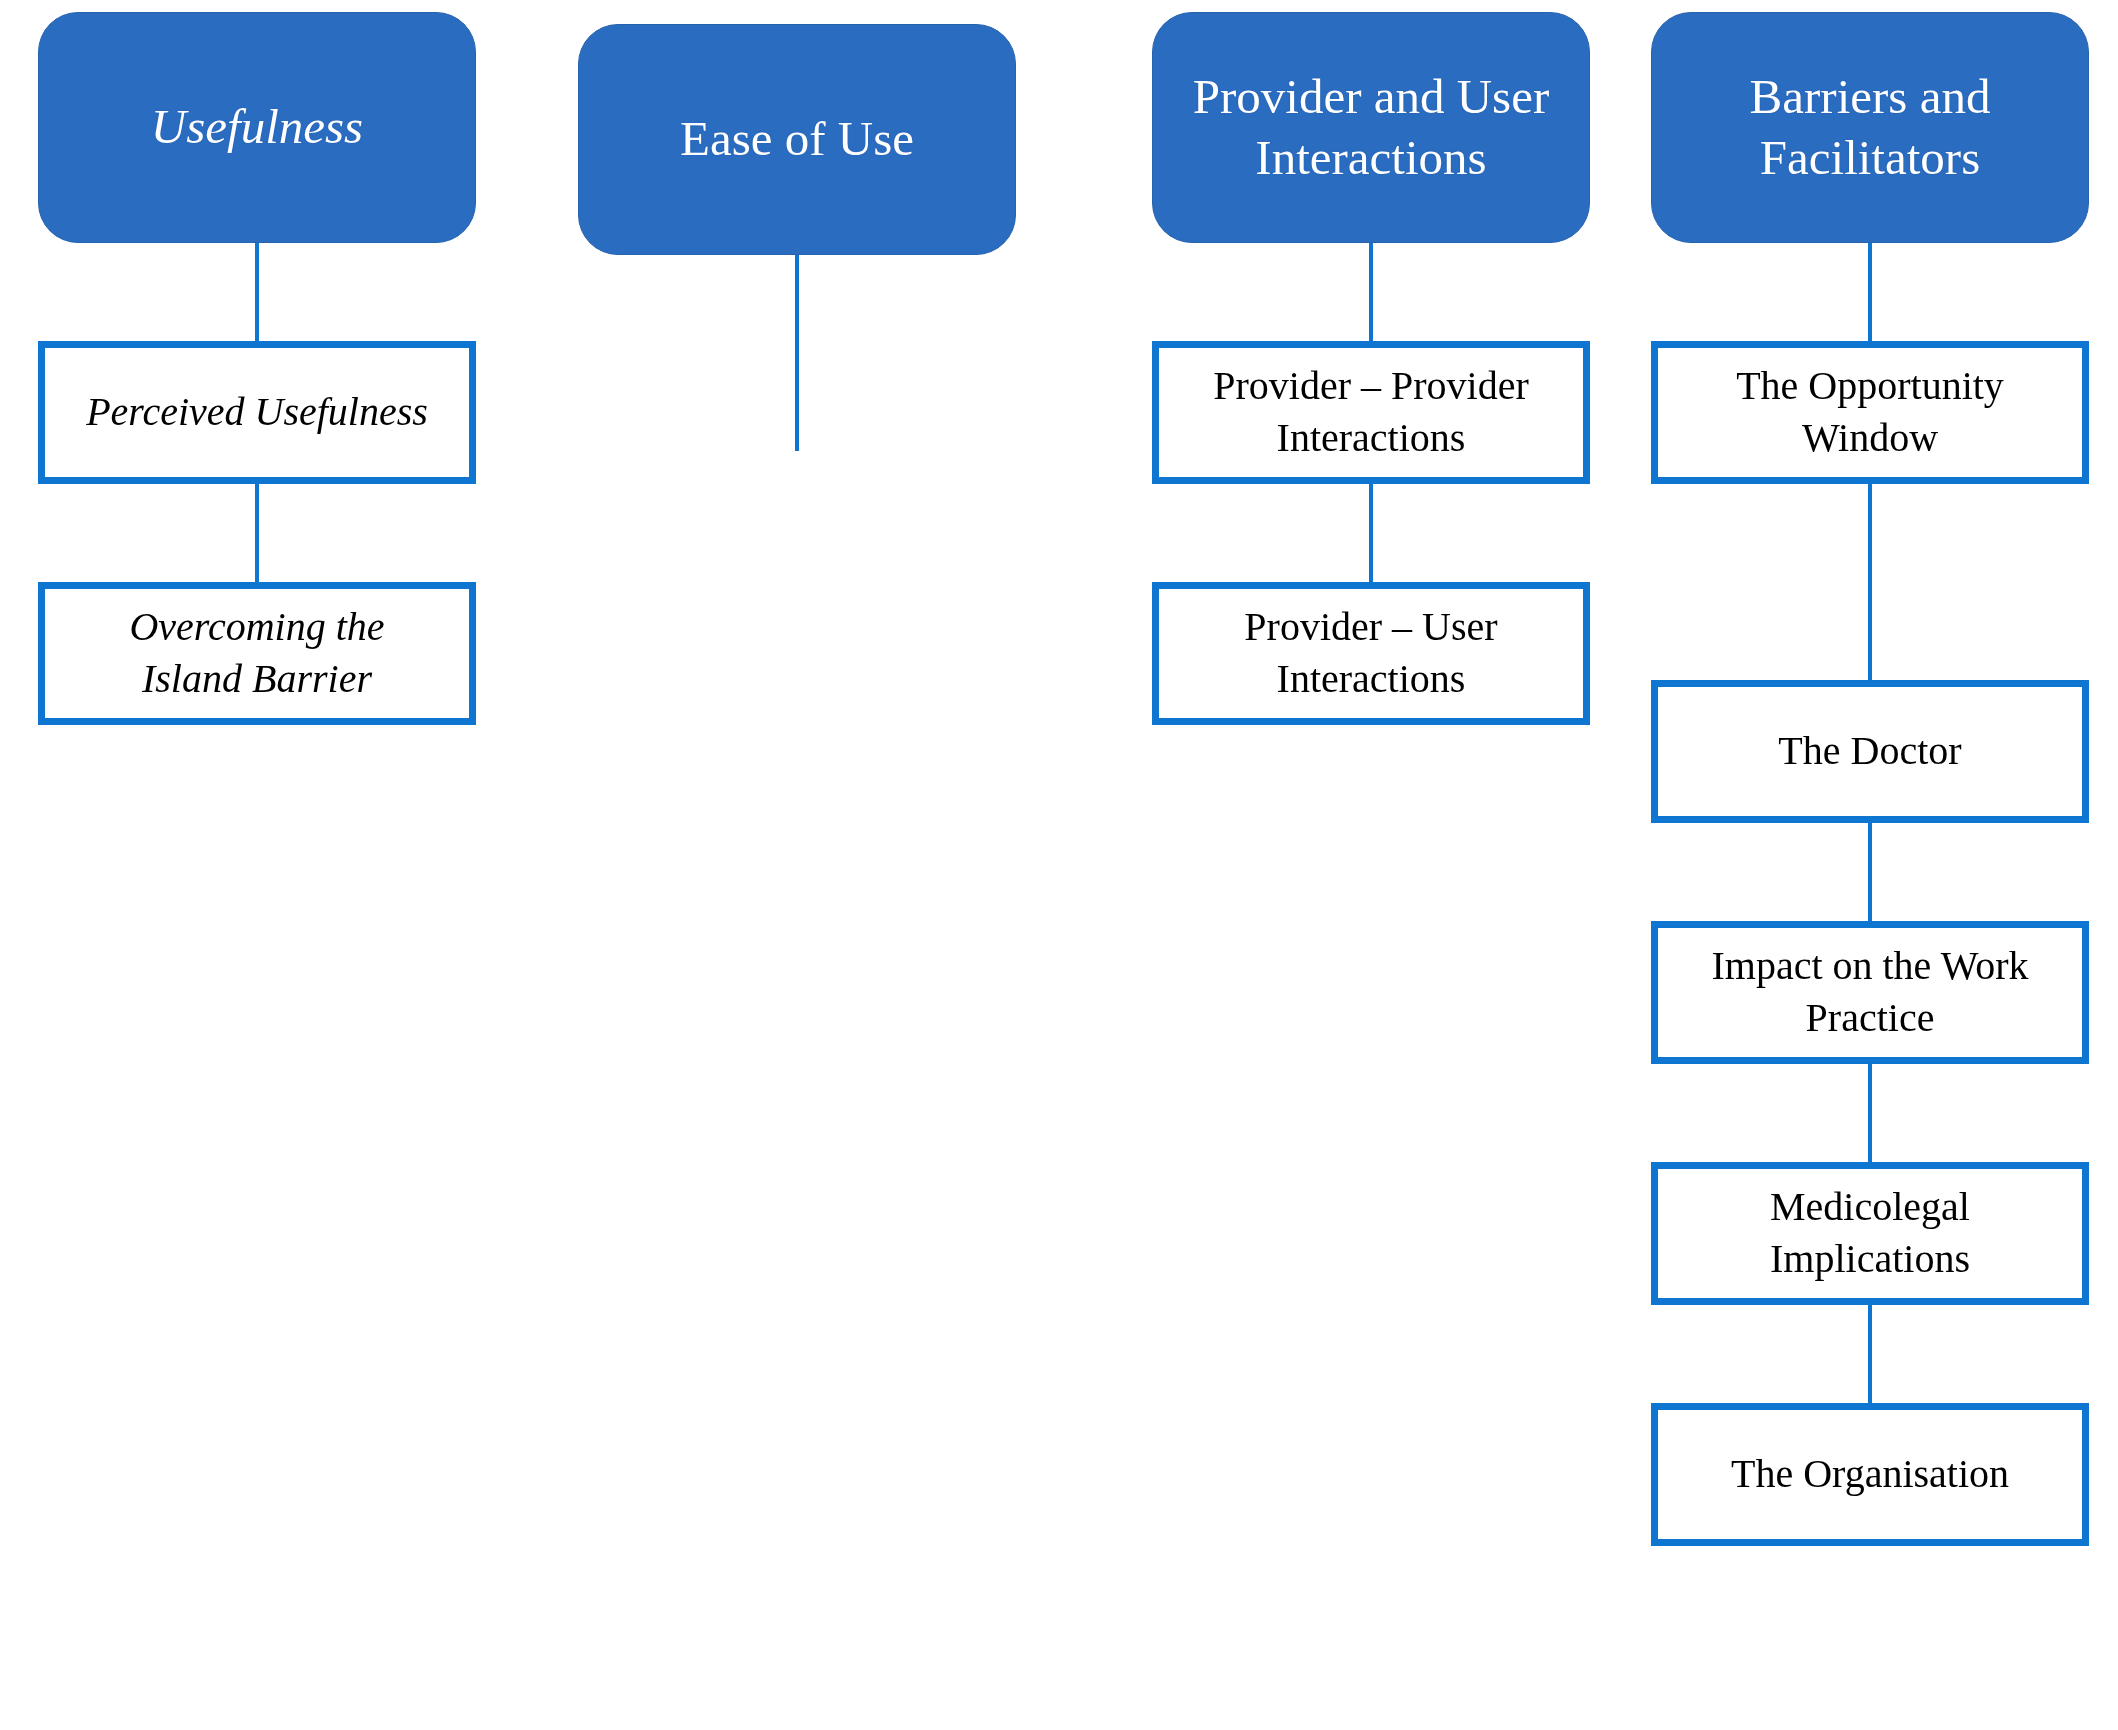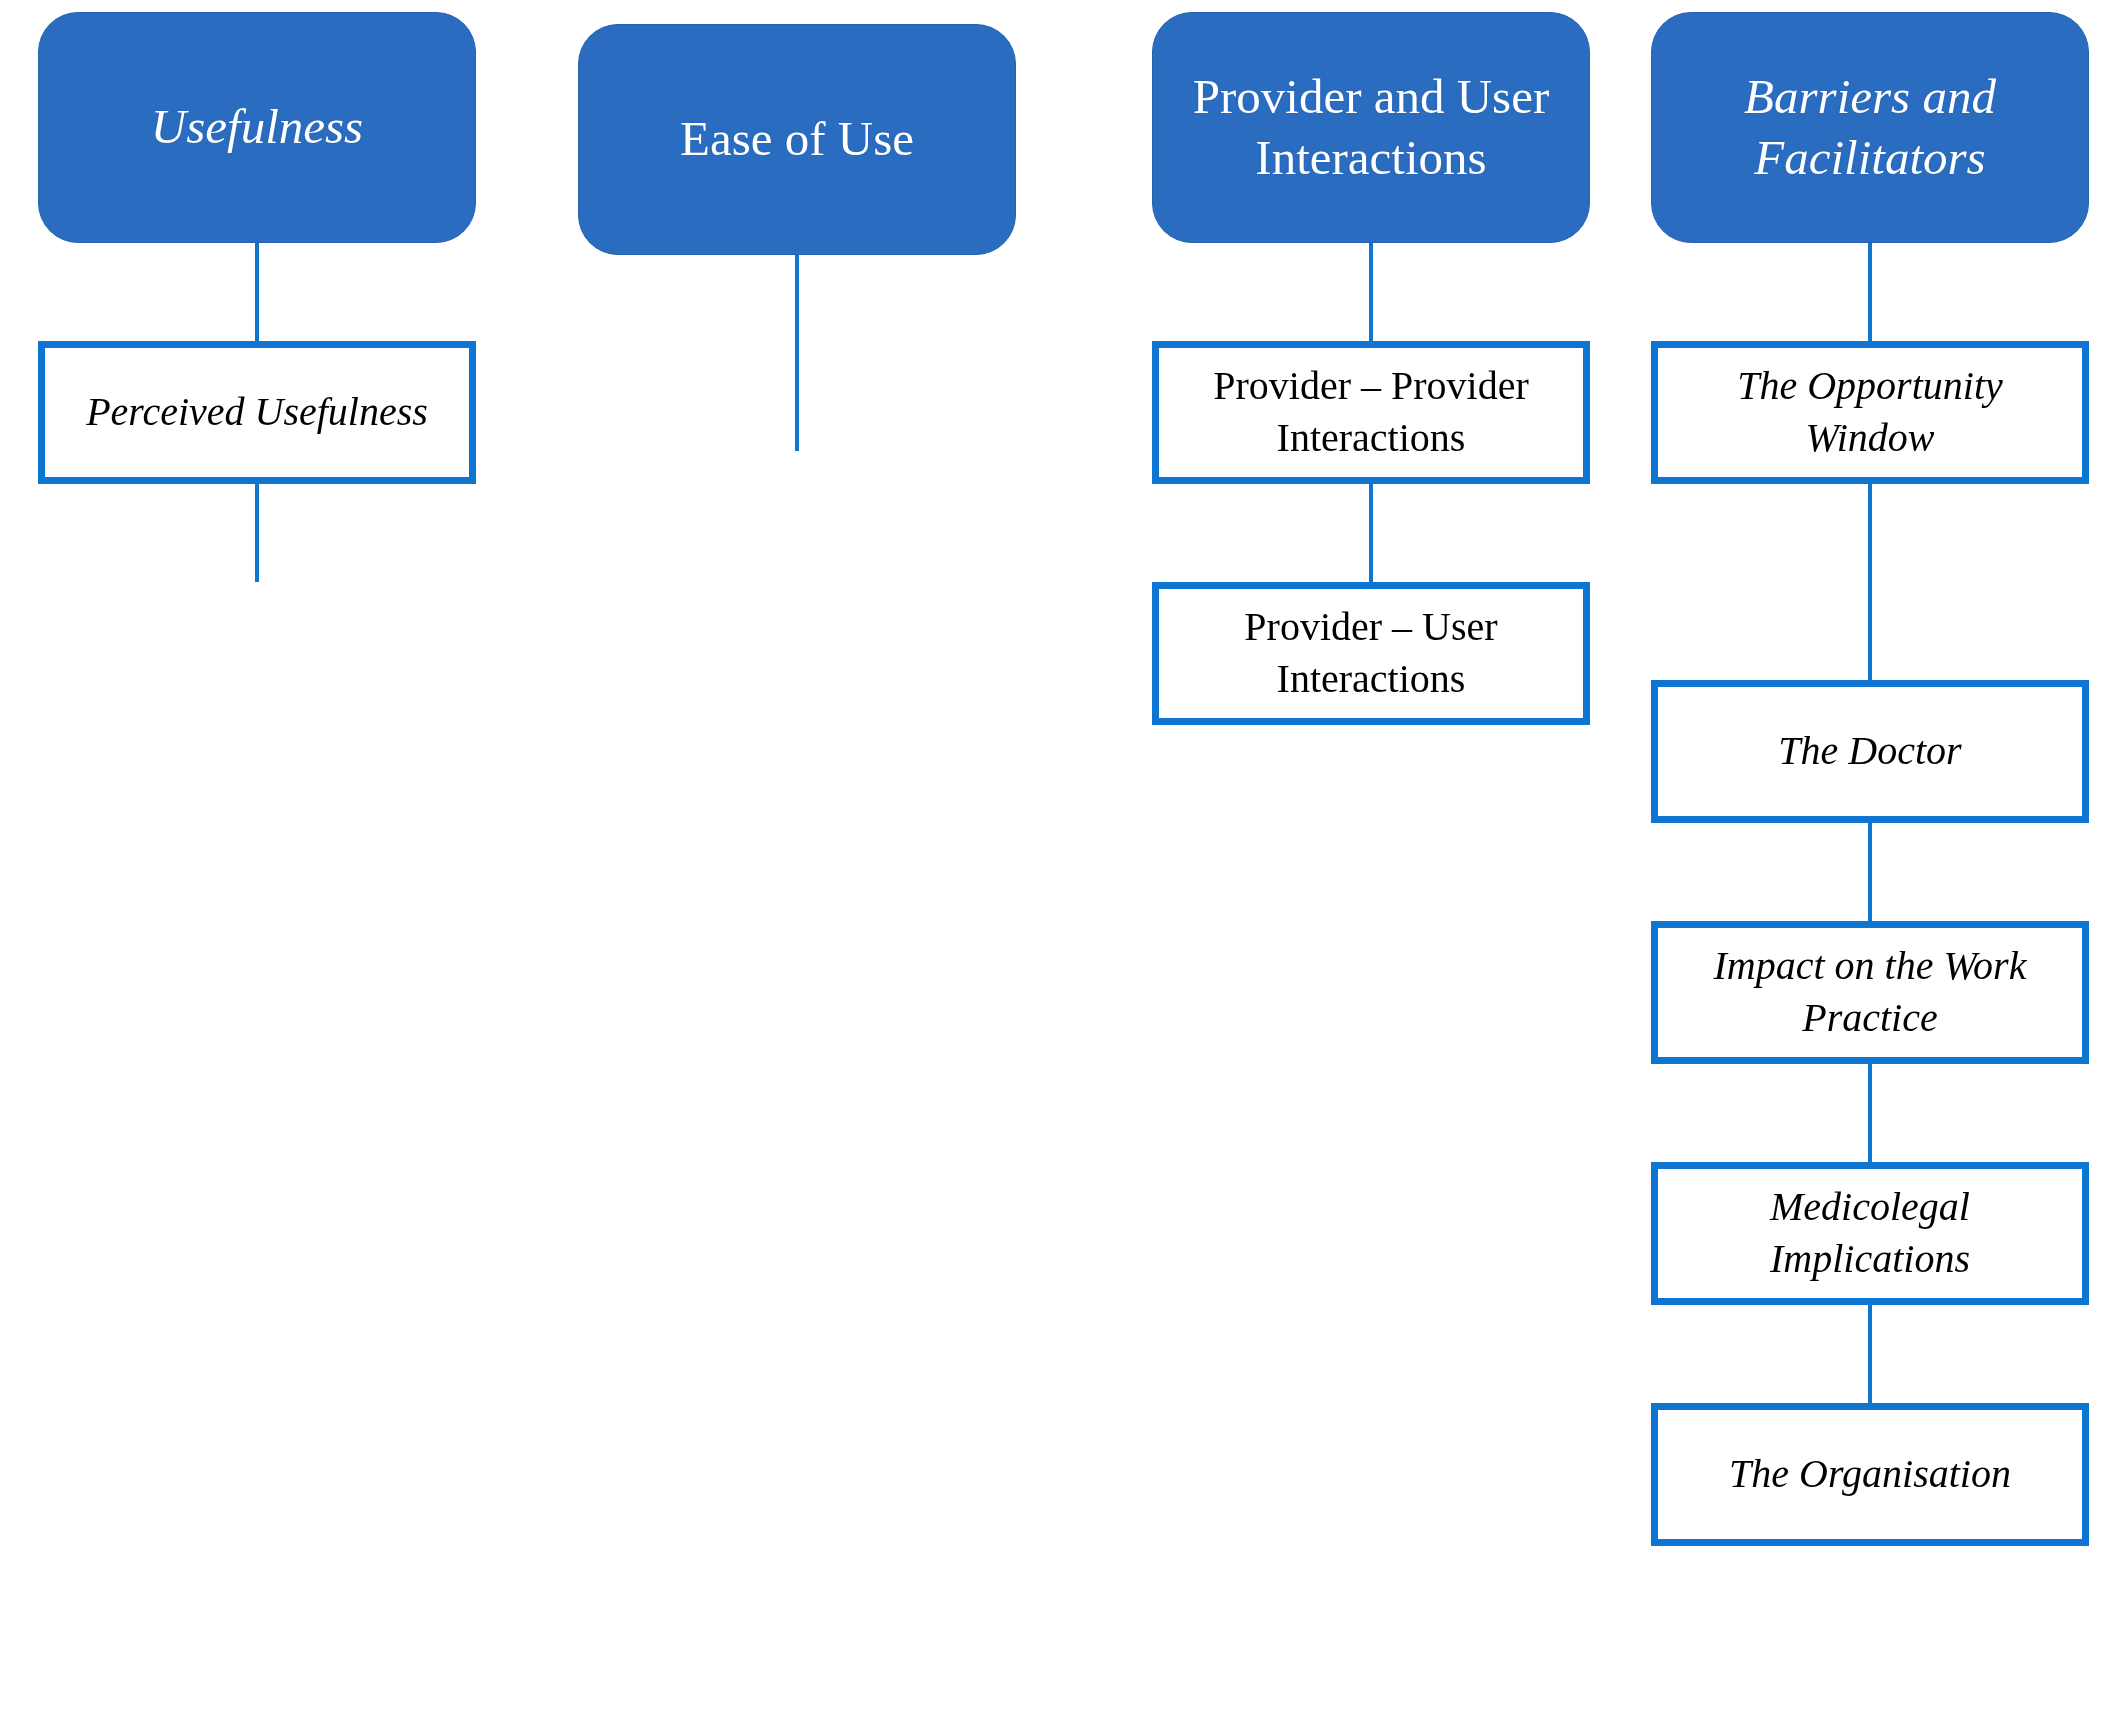--- a/index.html
+++ b/index.html
@@ -23,21 +23,21 @@
     position:absolute;
     top:11.6px;
     width:438px;
     display:flex;
     flex-direction:column;
     align-items:stretch;
   }
   .col-1{left:38px;font-style:italic;}
   .col-2{left:578px;margin-top:12px;}
   .col-3{left:1152px;}
-  .col-4{left:1651px;font-style:italic;}
+  .col-4{left:1651px;}
   .header{
     height:231px;
     border-radius:40px;
     background:var(--header-fill);
     border:1.7px solid var(--header-edge);
     color:var(--header-text);
     font-size:49px;
     line-height:1.25;
     display:flex;
     align-items:center;
@@ -73,20 +73,22 @@
 </head>
 <body>
 
 <div class="canvas">
 
   <div class="column col-1">
     <div class="header">Usefulness</div>
     <div class="connector"></div>
     <div class="tbox">Perceived Usefulness</div>
     <div class="connector"></div>
+    <div class="tbox">Overcoming the
+Island Barrier</div>
   </div>
 
   <div class="column col-2">
     <div class="header">Ease of Use</div>
     <div class="connector"></div>
     <div class="connector"></div>
   </div>
 
   <div class="column col-3">
     <div class="header">Provider and User

